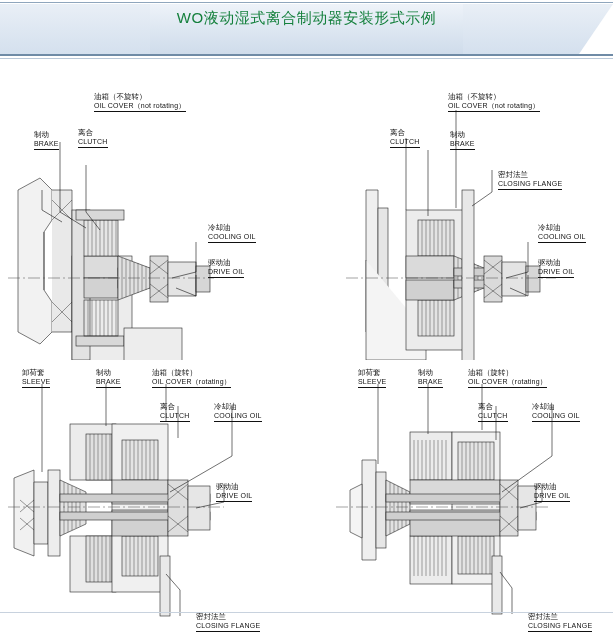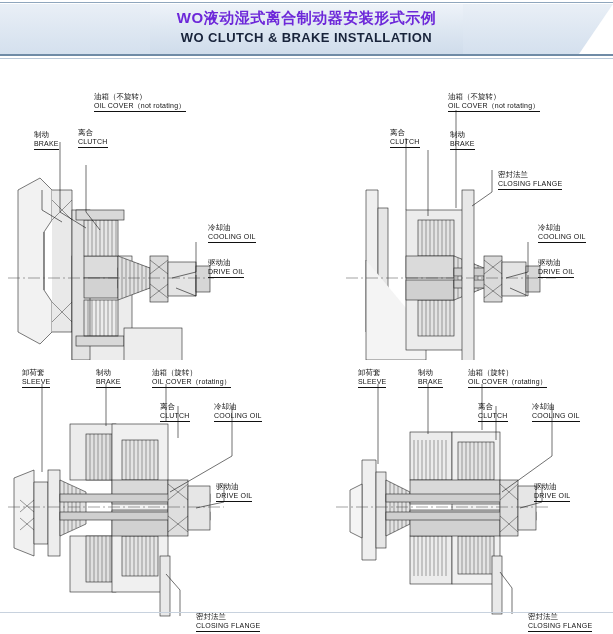--- a/index.html
+++ b/index.html
@@ -35,21 +35,21 @@
     position:absolute;left:0;top:2px;width:613px;height:1px;background:#8fa6bd;
   }
   .header-line-bot{
     position:absolute;left:0;top:54px;width:613px;height:2px;background:#6f8ba6;
   }
   .header-line-bot2{
     position:absolute;left:0;top:58px;width:613px;height:1px;background:#b9c8d8;
   }
   .title-cn{
     position:absolute;left:0;top:9px;width:613px;text-align:center;
-    font-size:15px;font-weight:bold;color:#6d28d9;letter-spacing:.5px;
+    font-size:15px;font-weight:normal;color:#15803d;letter-spacing:.5px;
   }
   .title-en{
     position:absolute;left:0;top:30px;width:613px;text-align:center;
     font-size:13px;font-weight:bold;color:#18233a;letter-spacing:.4px;
   }
   
   .canvas{
     position:absolute;left:0;top:60px;width:613px;height:572px;
   }
   .quad{position:absolute;}
@@ -72,21 +72,20 @@
 </head>
 <body>
 
 <div class="header">
   <div class="header-line-top"></div>
   <div class="header-bg"></div>
   <div class="header-bar-left"></div>
   <div class="header-bar-right"></div>
   <div class="header-angle"></div>
   <div class="title-cn">WO液动湿式离合制动器安装形式示例</div>
-  <div class="title-en">WO CLUTCH &amp; BRAKE INSTALLATION</div>
   <div class="header-line-bot"></div>
   <div class="header-line-bot2"></div>
 </div>
 
 <div class="canvas">
 
   <div class="quad q1">
     <svg width="306" height="300" viewBox="0 0 306 300">
       <g fill="none" stroke="#222" stroke-width="0.6">
 

